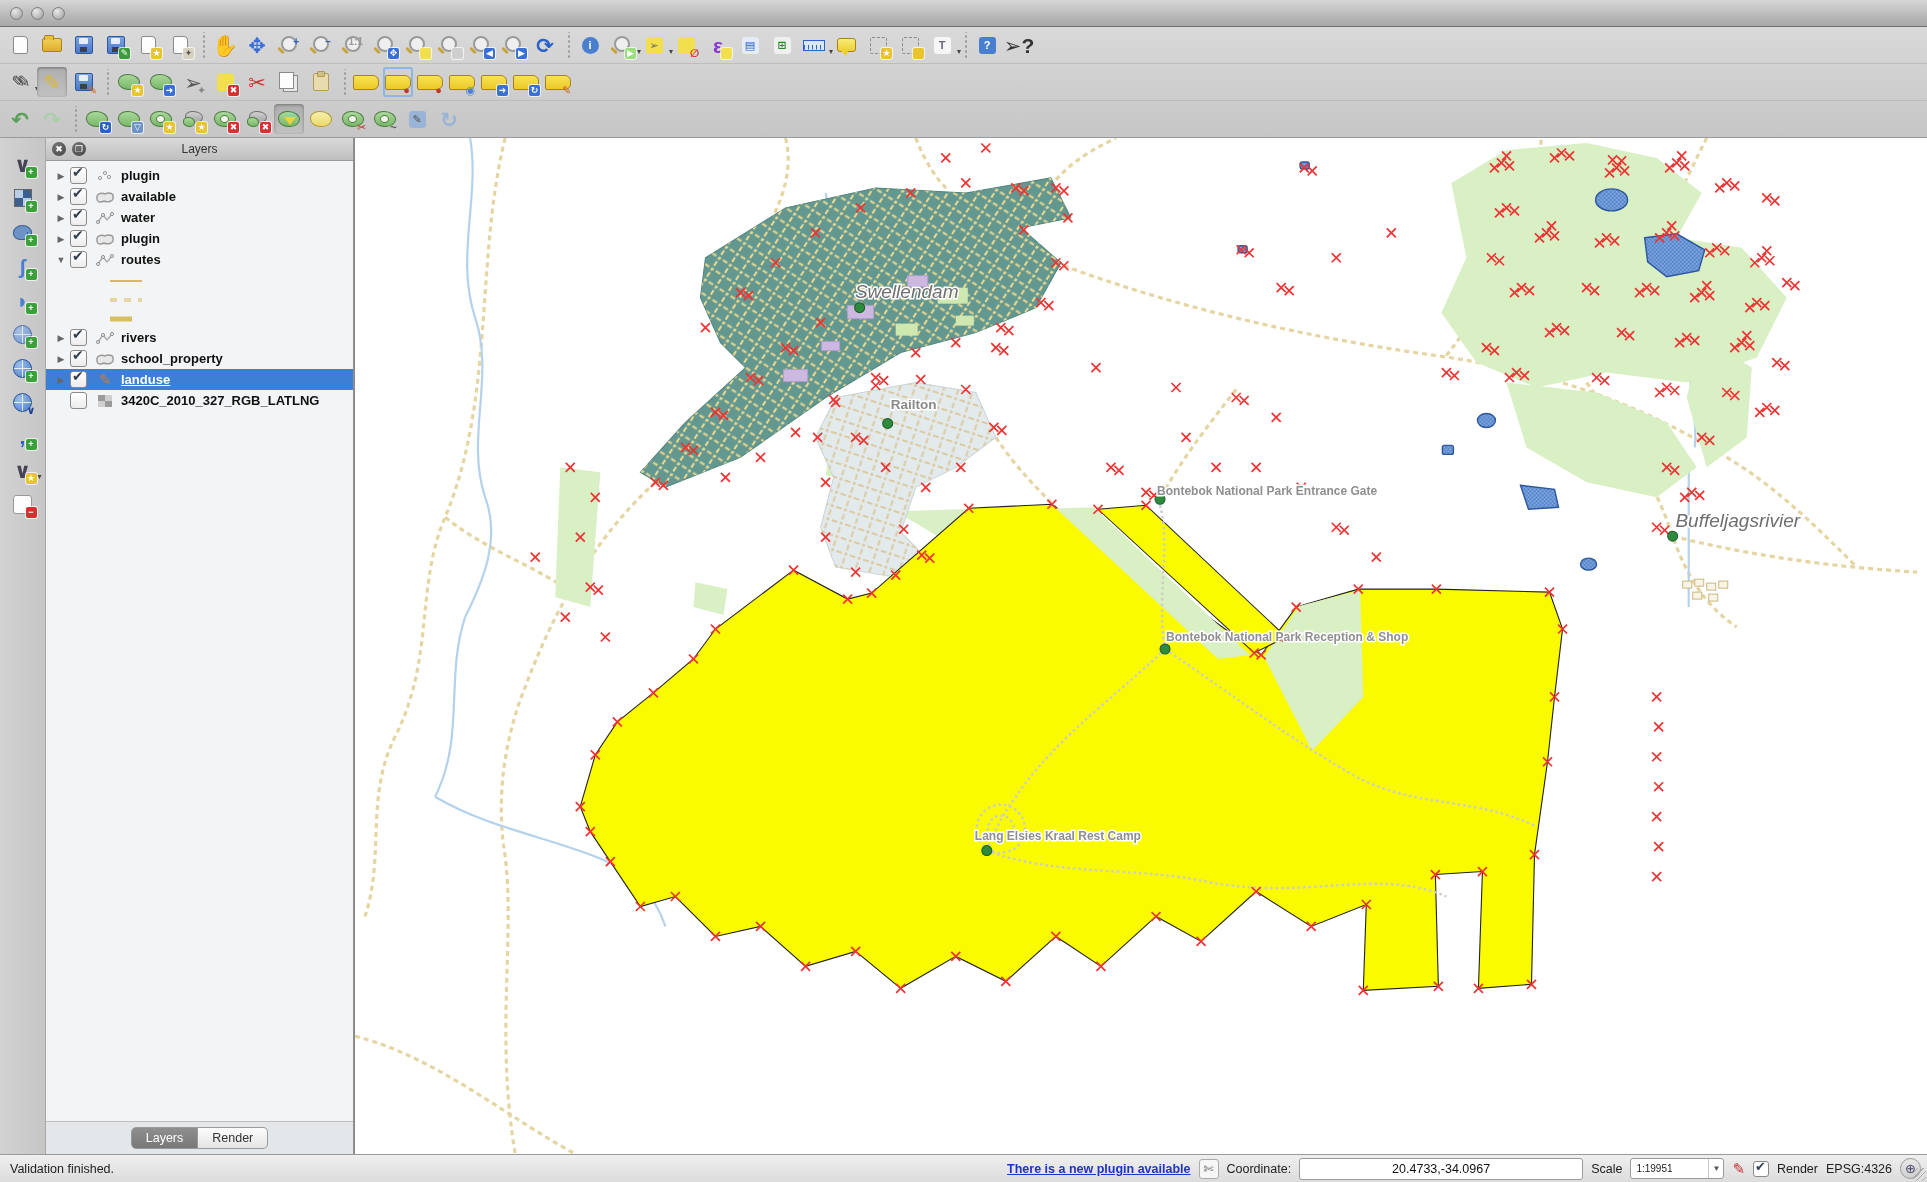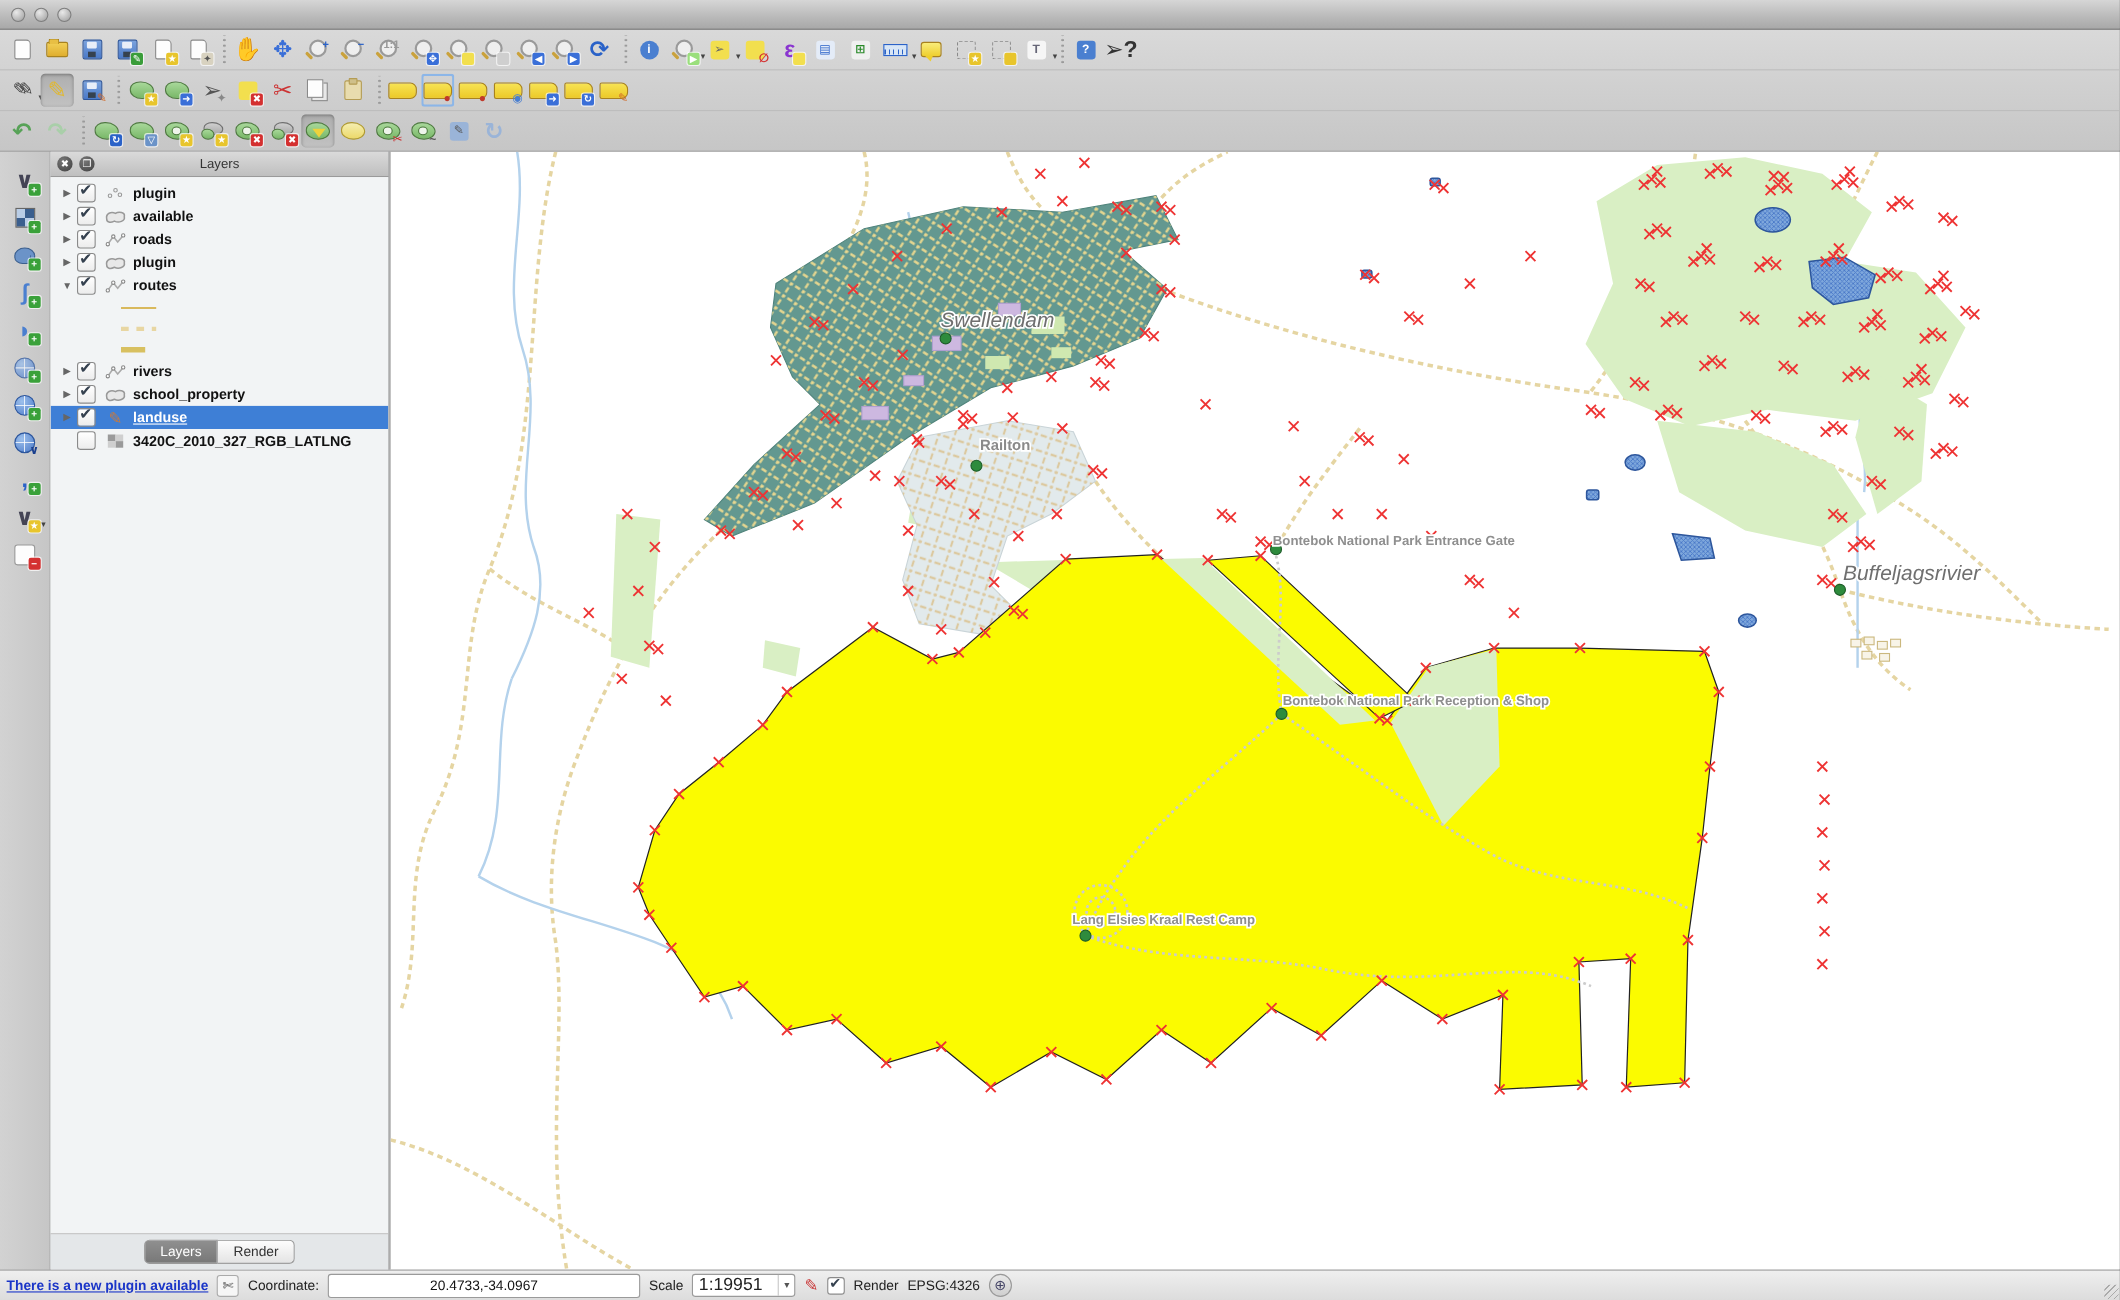--- a/index.html
+++ b/index.html
@@ -108,21 +108,21 @@
   .statusbar{flex:0 0 auto;height:27px;background:linear-gradient(#efefef,#dcdcdc);border-top:1px solid #9a9a9a;
     display:flex;align-items:center;font-size:12.5px;color:#222;padding:0 6px;gap:8px;}
   .sb-msg{flex:1 1 auto;color:#222;padding-left:4px;}
   .sb-link{color:#1a35c8;text-decoration:underline;white-space:nowrap;font-weight:bold;}
   .sb-icon{width:18px;height:18px;border:1px solid #aaa;border-radius:3px;background:#f6f6f6;display:inline-flex;
     align-items:center;justify-content:center;font-size:12px;color:#555;}
   .sb-label{white-space:nowrap;}
   .sb-input{width:278px;height:18px;border:1px solid #9a9a9a;border-radius:3px;background:#fff;text-align:center;
     font-size:12.5px;font-family:"Liberation Sans",sans-serif;color:#111;}
   .sb-combo{width:92px;height:19px;border:1px solid #9a9a9a;border-radius:3px;background:#fff;display:inline-flex;align-items:center;position:relative;}
-  .sb-combo .val{flex:1;padding-left:5px;font-size:16px;}
+  .sb-combo .val{flex:1;padding-left:5px;font-size:10px;}
   .sb-combo .cdd{width:14px;text-align:center;font-size:8px;color:#555;border-left:1px solid #c8c8c8;align-self:stretch;display:flex;align-items:center;justify-content:center;}
   .sb-check{width:14px;height:14px;border:1px solid #8a8a8a;border-radius:3px;background:#fff;position:relative;display:inline-block;}
   .sb-check::after{content:"✔";position:absolute;left:1px;top:-3px;font-size:13px;color:#35414f;}
   .sb-pencil{color:#c83030;font-size:15px;font-weight:bold;}
   .sb-globe{width:19px;height:19px;border-radius:50%;background:linear-gradient(#e9e9e9,#cfcfcf);border:1px solid #999;
     display:inline-flex;align-items:center;justify-content:center;font-size:13px;color:#446;}
   .grip{position:absolute;right:1px;bottom:1px;width:13px;height:13px;
     background:repeating-linear-gradient(135deg,transparent 0 3px,#aaa 3px 4px);}
 </style>
 </head>
@@ -502,21 +502,21 @@
             <span class="arrow">▶</span>
             <span class="cb checked"></span>
             <span class="sym">
               <svg width="20" height="14">
                 <path d="M3,11 L8,4 L12,9 L17,3" fill="none" stroke="#aaa" stroke-width="1.4"></path>
                 <circle cx="3" cy="11" r="1.5" fill="#fff" stroke="#888"></circle>
                 <circle cx="8" cy="4" r="1.5" fill="#fff" stroke="#888"></circle>
                 <circle cx="17" cy="3" r="1.5" fill="#fff" stroke="#888"></circle>
               </svg>
             </span>
-            <span class="label">roads</span>
+            <span class="label">water</span>
           </div>
           <div class="trow">
             <span class="arrow">▶</span>
             <span class="cb checked"></span>
             <span class="sym">
               <svg width="20" height="14">
                 <path d="M2,9 C1,4 6,2 10,4 C13,2 19,3 18,7 C19,11 13,13 9,11 C5,13 2,12 2,9 Z" fill="#e8e8e8" stroke="#999" stroke-width="1.4"></path>
               </svg>
             </span>
             <span class="label">plugin</span>
@@ -977,20 +977,21 @@
             <circle cx="631" cy="714" r="5" fill="#2e8b3d" stroke="#1c5c28"></circle>
             <text x="702" y="703" text-anchor="middle" style="font-family:&quot;Liberation Sans&quot;,sans-serif;font-size:12px;font-weight:bold;font-style:normal;fill:#8f8f8f;stroke:#ffffff;stroke-width:3px;paint-order:stroke;">Lang Elsies Kraal Rest Camp</text>
             <circle cx="1316" cy="399" r="5" fill="#2e8b3d" stroke="#1c5c28"></circle>
             <text x="1381" y="390" text-anchor="middle" style="font-family:&quot;Liberation Sans&quot;,sans-serif;font-size:19px;font-weight:normal;font-style:italic;fill:#6f6f6f;stroke:#ffffff;stroke-width:3px;paint-order:stroke;">Buffeljagsrivier</text>
           </g>
       </svg>
     </div>
   </div>
 
   <div class="statusbar">
+    <span class="sb-msg">Validation finished.</span>
     <a href="#" class="sb-link">There is a new plugin available</a>
     <span class="sb-icon">✄</span>
     <span class="sb-label">Coordinate:</span>
     <input class="sb-input" value="20.4733,-34.0967" style="">
     <span class="sb-label">Scale</span>
     <span class="sb-combo">
       <span class="val">1:19951</span>
       <span class="cdd">▼</span>
     </span>
     <span class="sb-pencil">✎</span>

